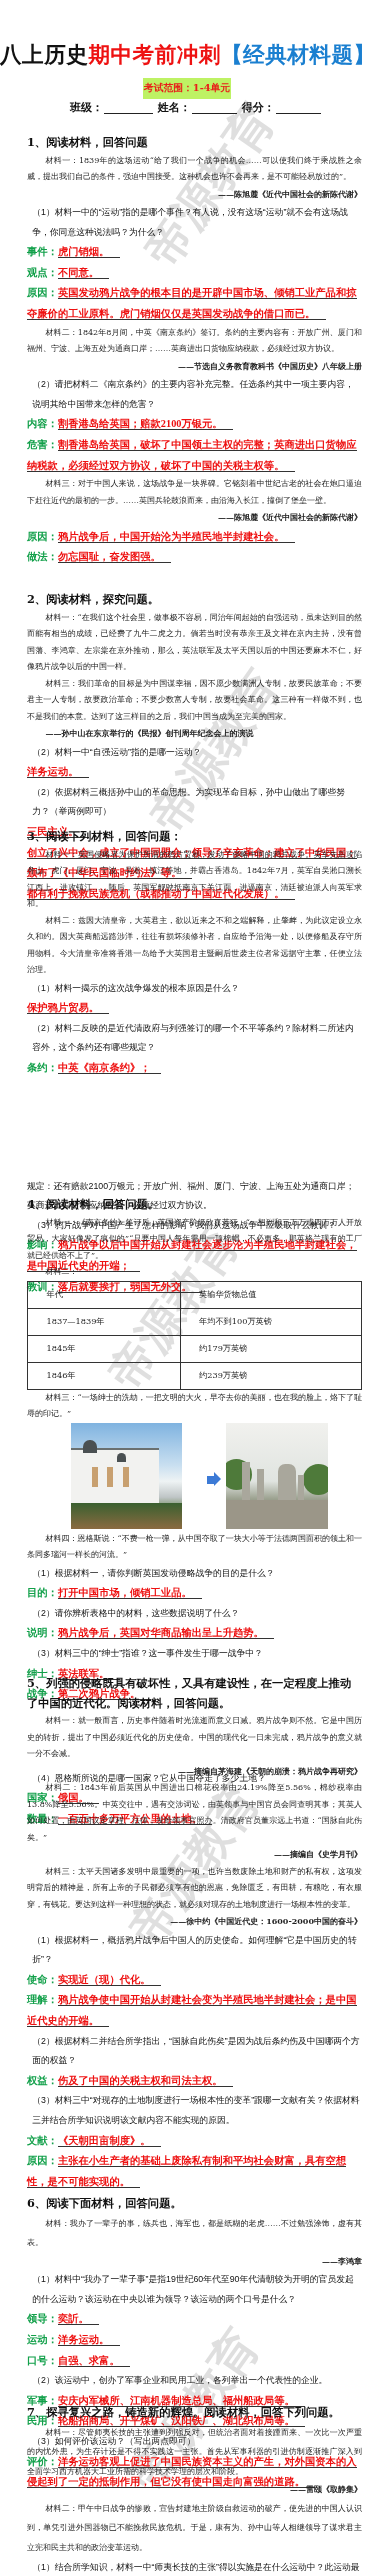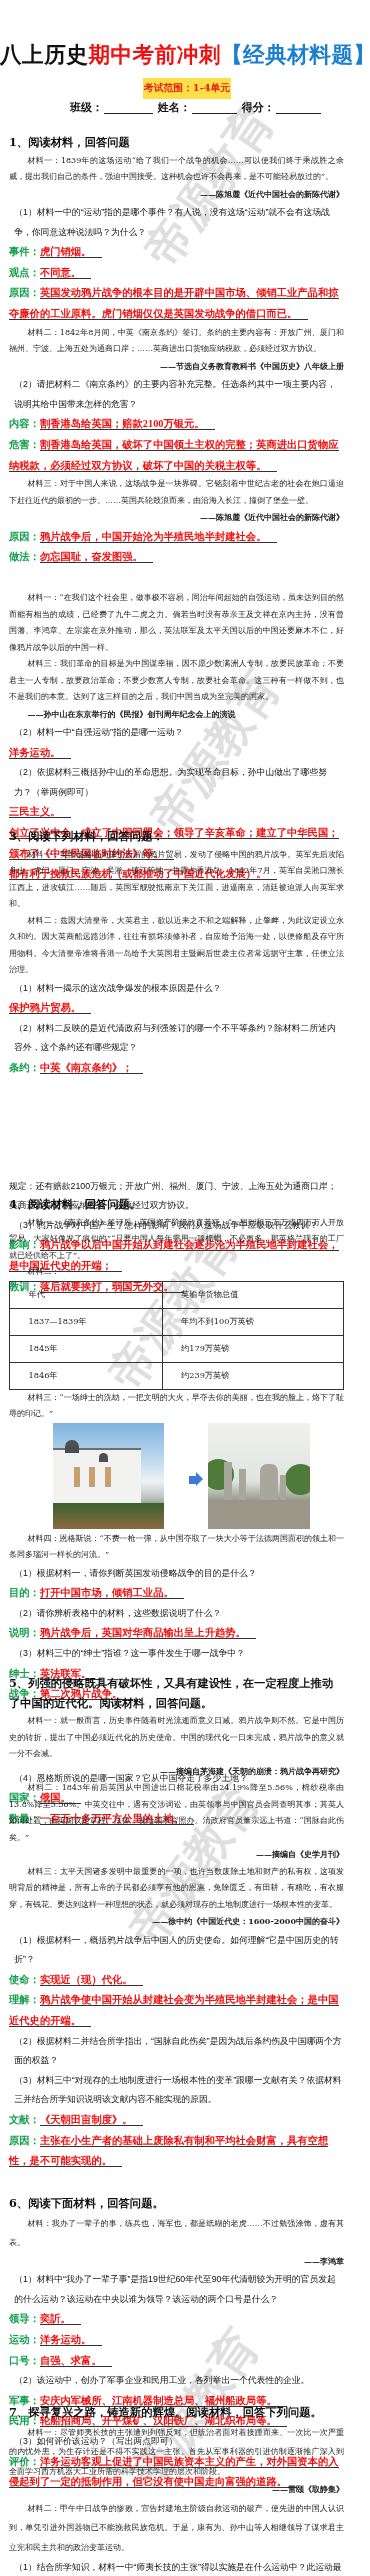--- a/index.html
+++ b/index.html
@@ -1,23 +1,23 @@
 <!DOCTYPE html>
 <html style="font-size:8.2px"><head>
 <meta charset="utf-8">
 <style>
   html, body { margin:0; padding:0; background:#ffffff; }
   body { width:371px; height:3148px; position:relative; overflow:hidden; font-family:"DejaVu Sans", sans-serif; color:#111; }
   .page { position:absolute; left:0; top:0; width:371px; height:3148px; }
-  .col { position:absolute; left:9px; width:335px; }
+  .col { position:absolute; left:27px; width:335px; }
   .title { position:absolute; top:40px; left:0; width:371px; text-align:center; font-family:"DejaVu Serif", serif; font-weight:bold; font-size:21.6px; letter-spacing:0.5px; white-space:nowrap; }
   .title .t1 { color:#111;text-align:center; }
   .title .t2 { color:#ee1111; }
   .title .t3 { color:#1a7fd0; }
-  .range { position:absolute; top:78px; left:143px; width:88px; height:20.6px; background:#fde047; color:#e8201a; font-weight:bold; font-size:9.8px; line-height:20.6px; text-align:center; font-family:"DejaVu Serif", serif; }
+  .range { position:absolute; top:78px; left:143px; width:88px; height:20.6px; background:#bef264; color:#e8201a; font-weight:bold; font-size:9.8px; line-height:20.6px; text-align:center; font-family:"DejaVu Serif", serif; }
   .fields { position:absolute; top:100px; left:70px; font-size:11px; font-weight:bold; font-family:"DejaVu Serif", serif; white-space:nowrap; }
   .fields .blank { display:inline-block; border-bottom:0.8px solid #222; vertical-align:bottom; margin:0 1px 1px 1px; height:9.3px; }
   .qhead { font-family:"DejaVu Serif", serif; font-weight:bold; font-size:11.3px; line-height:19.6px; color:#111; }
   .mat { font-family:"DejaVu Serif", serif; font-size:8px; line-height:16.5px; color:#222; text-indent:18.5px; text-align:justify; margin:0; }
   .src { font-family:"DejaVu Serif", serif; font-size:8px; line-height:17.5px; text-align:right; color:#222;font-weight:bold; }
   .src.left { text-align:left; text-indent:18.5px; }
   .ask { font-family:"Liberation Sans", sans-serif; font-size:8.8px; line-height:19.6px; color:#111; padding-left:5.2px; text-indent:0; }
   .ans { font-family:Liberation Serif, serif; font-weight:bold; font-size:10.3px; line-height:20.6px; color:#ee1111; }
   .ans .lbl { color:#12a04a; font-weight:bold; }
   .ans .txt { border-bottom:0.8px solid #333; padding-right:10.3px; }
@@ -73,20 +73,21 @@
     <div class="ask">（2）请把材料二《南京条约》的主要内容补充完整。任选条约其中一项主要内容，说明其给中国带来怎样的危害？</div>
     <div class="ans"><span class="lbl">内容：</span><span class="txt">割香港岛给英国；赔款2100万银元。</span></div>
     <div class="ans"><span class="lbl">危害：</span><span class="txt">割香港岛给英国，破坏了中国领土主权的完整；英商进出口货物应纳税款，必须经过双方协议，破坏了中国的关税主权等。</span></div>
     <p class="mat">材料三：对于中国人来说，这场战争是一块界碑。它铭刻着中世纪古老的社会在炮口逼迫下赶往近代的最初的一步。……英国兵轮鼓浪而来，由沿海入长江，撞倒了堡垒一壁。</p>
     <div class="src">——陈旭麓《近代中国社会的新陈代谢》</div>
     <div class="ans"><span class="lbl">原因：</span><span class="txt">鸦片战争后，中国开始沦为半殖民地半封建社会。</span></div>
     <div class="ans"><span class="lbl">做法：</span><span class="txt">勿忘国耻，奋发图强。</span></div>
   </div>
 
   <div class="col" style="top:590px;">
+    <div class="qhead">2、阅读材料，探究问题。</div>
     <p class="mat">材料一：“在我们这个社会里，做事极不容易，同治年间起始的自强运动，虽未达到目的然而能有相当的成绩，已经费了九牛二虎之力。倘若当时没有恭亲王及文祥在京内主持，没有曾国藩、李鸿章、左宗棠在京外推动，那么，英法联军及太平天国以后的中国还要麻木不仁，好像鸦片战争以后的中国一样。</p>
     <p class="mat">材料三：我们革命的目标是为中国谋幸福，因不愿少数满洲人专制，故要民族革命；不要君主一人专制，故要政治革命；不要少数富人专制，故要社会革命。这三种有一样做不到，也不是我们的本意。达到了这三样目的之后，我们中国当成为至完美的国家。</p>
     <div class="src left">——孙中山在东京举行的《民报》创刊周年纪念会上的演说</div>
     <div class="ask">（2）材料一中“自强运动”指的是哪一运动？</div>
     <div class="ans"><span class="txt">洋务运动。</span></div>
     <div class="ask">（2）依据材料三概括孙中山的革命思想。为实现革命目标，孙中山做出了哪些努力？（举两例即可）</div>
     <div class="ans"><span class="txt">三民主义。</span></div>
     <div class="ans"><span class="txt">创立了兴中会，成立了中国同盟会；领导了辛亥革命；建立了中华民国；颁布了《中华民国临时约法》等。</span></div>
     <div class="ans"><span class="txt">都有利于挽救民族危机（或都推动了中国近代化发展）。</span></div>
   </div>
@@ -174,20 +175,21 @@
     <p class="mat">材料一：就一般而言，历史事件随着时光流逝而意义日减。鸦片战争则不然。它是中国历史的转折，提出了中国必须近代化的历史使命。中国的现代化一日未完成，鸦片战争的意义就一分不会减。</p>
     <div class="src">——摘编自茅海建《天朝的崩溃：鸦片战争再研究》</div>
     <p class="mat">材料二：1843年前后英国从中国进出口棉花税率由24.19%降至5.56%，棉纱税率由13.8%降至5.56%。中英交往中，遇有交涉词讼，由英领事与中国官员会同查明其事；其英人如何处置，由英国议定章程、法律，发给领事官照办。清政府官员董宗远上书道：“国脉自此伤矣。”</p>
     <div class="src">——摘编自《史学月刊》</div>
     <p class="mat">材料三：太平天国诸多发明中最重要的一项，也许当数废除土地和财产的私有权，这项发明背后的精神是，所有上帝的子民都必须享有他的恩惠，免除匮乏，有田耕，有粮吃，有衣服穿，有钱花。要达到这样一种理想的状态，就必须对现存的土地制度进行一场根本性的变革。</p>
     <div class="src">——徐中约《中国近代史：1600-2000中国的奋斗》</div>
     <div class="ask">（1）根据材料一，概括鸦片战争后中国人的历史使命。如何理解“它是中国历史的转折”？</div>
     <div class="ans"><span class="lbl">使命：</span><span class="txt">实现近（现）代化。</span></div>
     <div class="ans"><span class="lbl">理解：</span><span class="txt">鸦片战争使中国开始从封建社会变为半殖民地半封建社会；是中国近代史的开端。</span></div>
     <div class="ask">（2）根据材料二并结合所学指出，“国脉自此伤矣”是因为战后条约伤及中国哪两个方面的权益？</div>
+    <div class="ans"><span class="lbl">权益：</span><span class="txt">伤及了中国的关税主权和司法主权。</span></div>
     <div class="ask">（3）材料三中“对现存的土地制度进行一场根本性的变革”跟哪一文献有关？依据材料三并结合所学知识说明该文献内容不能实现的原因。</div>
     <div class="ans"><span class="lbl">文献：</span><span class="txt">《天朝田亩制度》。</span></div>
     <div class="ans"><span class="lbl">原因：</span><span class="txt">主张在小生产者的基础上废除私有制和平均社会财富，具有空想性，是不可能实现的。</span></div>
   </div>
 
   <div class="col" style="top:2154px;margin-top:40px;">
     <div class="qhead">6、阅读下面材料，回答问题。</div>
     <p class="mat" style="line-height:19.6px">材料：我办了一辈子的事，练兵也，海军也，都是纸糊的老虎……不过勉强涂饰，虚有其表。</p>
     <div class="src">——李鸿章</div>
     <div class="ask">（1）材料中“我办了一辈子事”是指19世纪60年代至90年代清朝较为开明的官员发起的什么运动？该运动在中央以谁为领导？该运动的两个口号是什么？</div>

